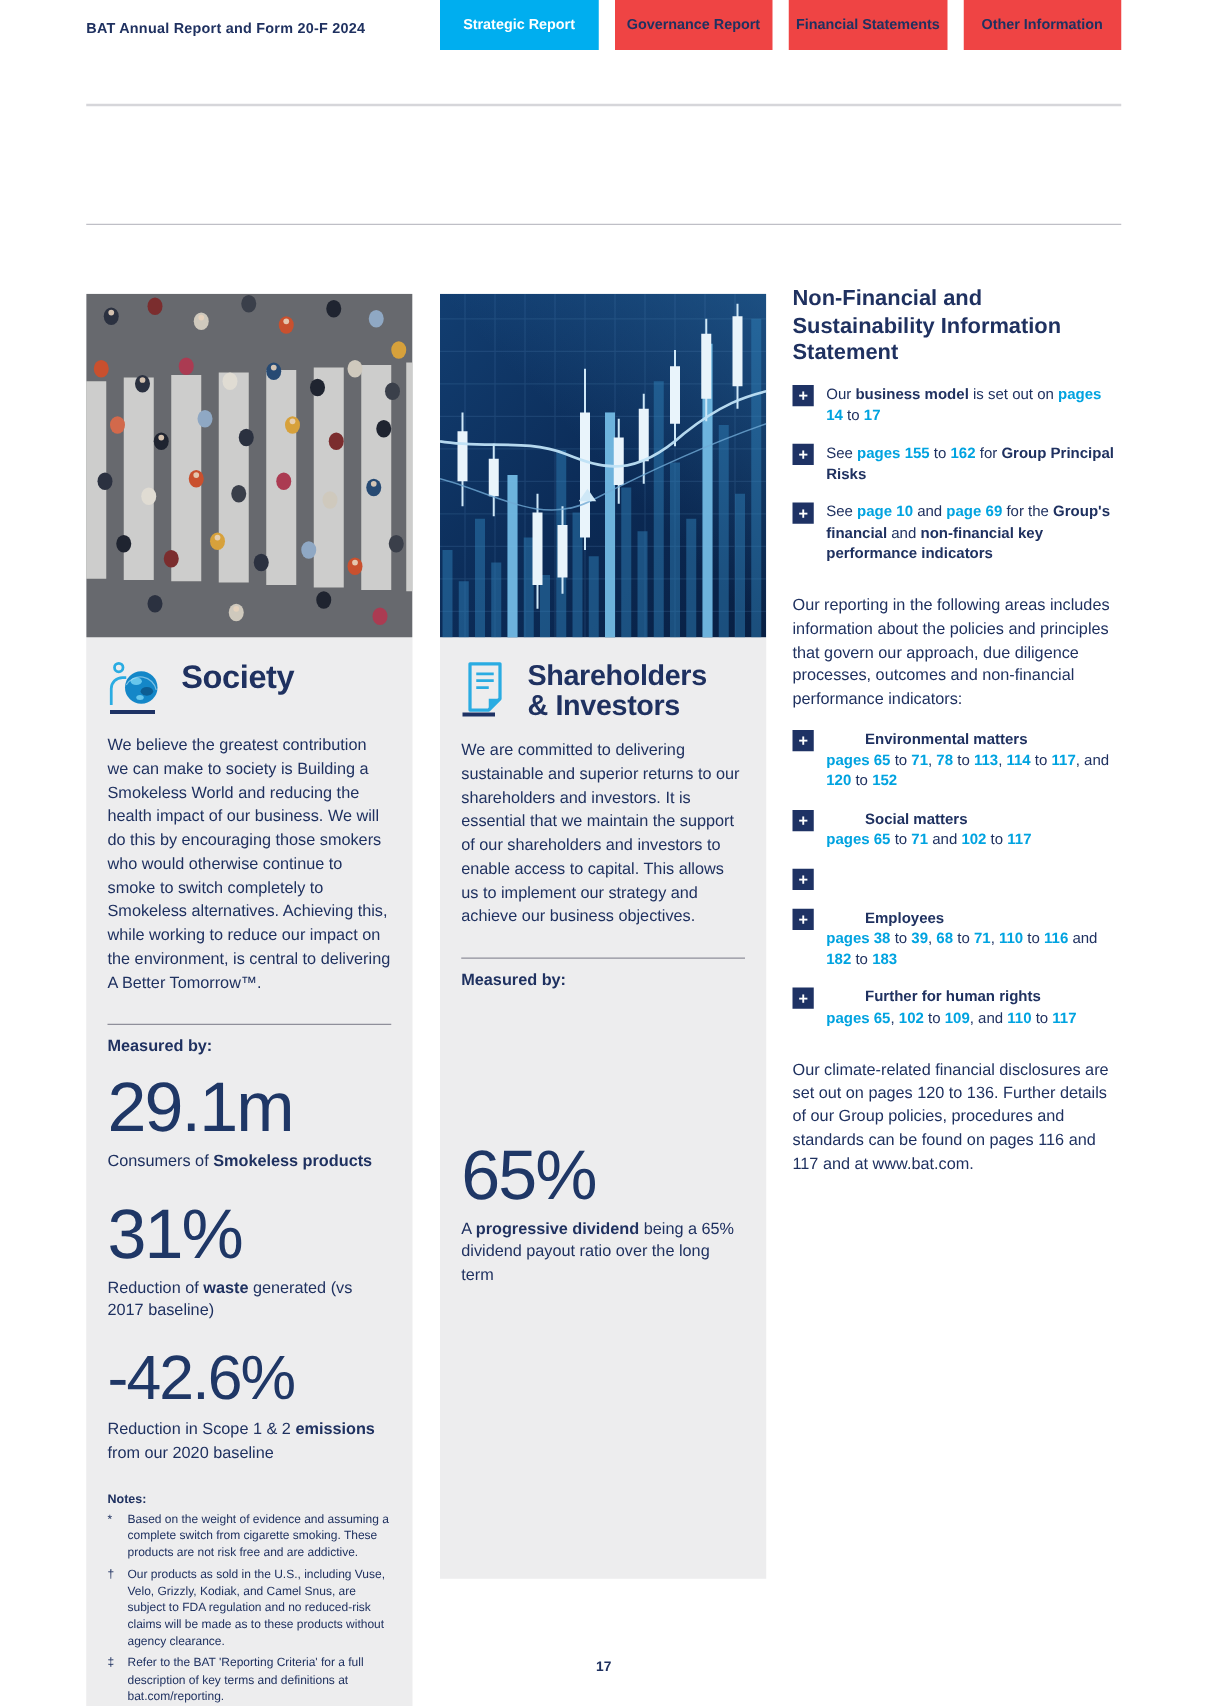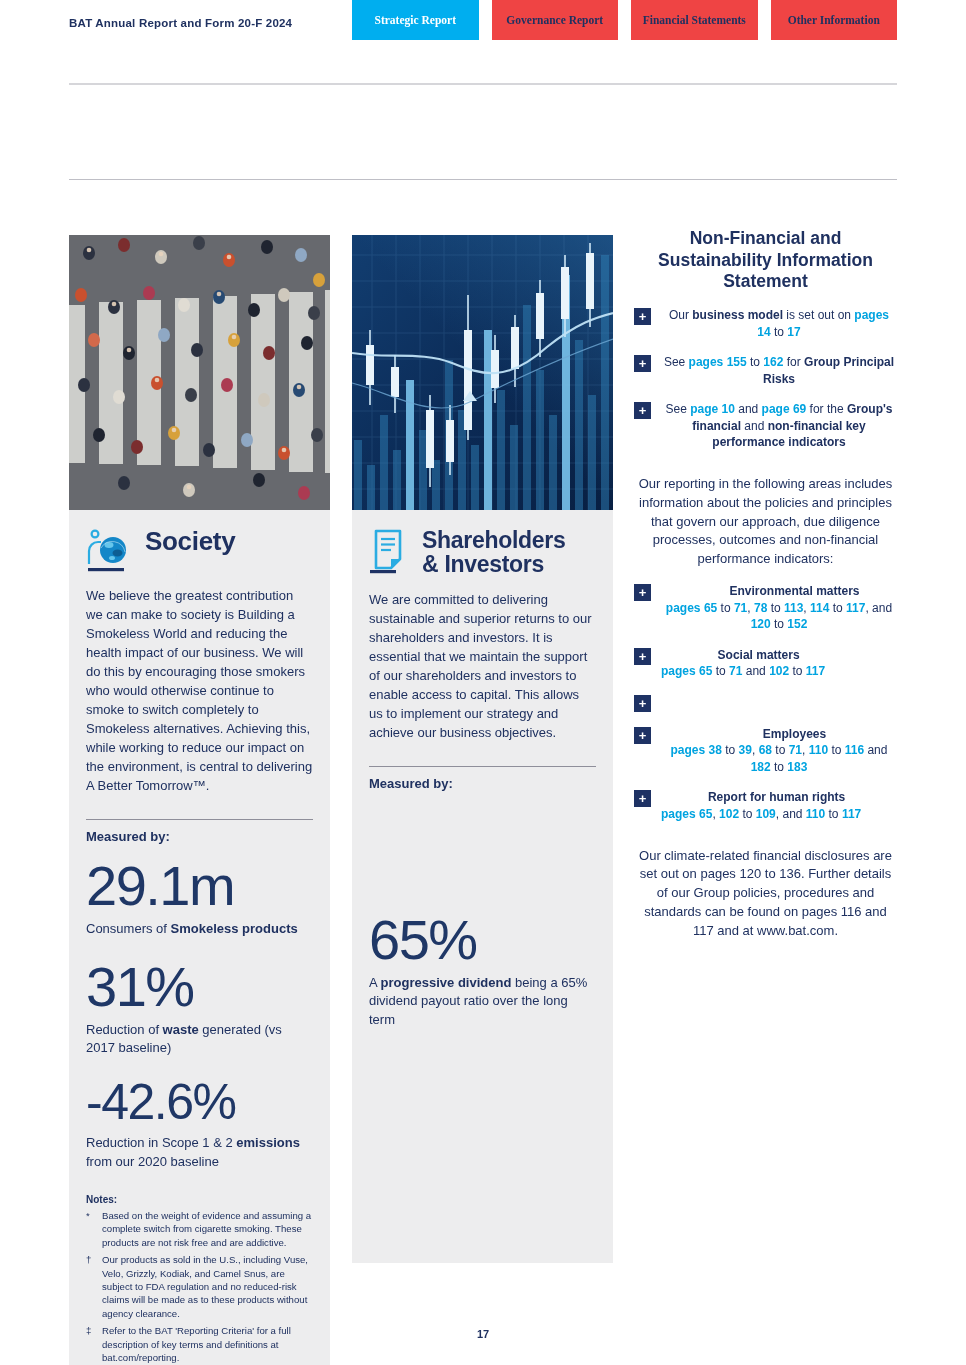--- a/index.html
+++ b/index.html
@@ -2,31 +2,31 @@
 <html><head>
 <meta charset="utf-8">
 <style>
   html,body{margin:0;padding:0;}
   body{
     width:966px;height:1365px;position:relative;background:#ffffff;
     font-family:"Liberation Sans",sans-serif;color:#1f3160;overflow:hidden;
   }
   
   .header-title{position:absolute;left:69px;top:17px;font-size:11.5px;font-weight:700;letter-spacing:.2px;}
-  .tabs{position:absolute;left:352px;top:0;width:545px;display:flex;gap:13px;font-family:Liberation Serif, serif;}
+  .tabs{position:absolute;left:352px;top:0;width:545px;display:flex;gap:13px;}
   .tab{flex:1;height:40px;display:flex;align-items:center;justify-content:center;
        background:#ef4444;font-size:11.5px;font-weight:700;color:#1f3160;cursor:pointer;text-align:center;}
   .tab.active{background:#00aeef;color:#ffffff;}
   .rule-1{position:absolute;left:69px;width:828px;top:83px;height:2px;background:#d6d6da;}
   .rule-2{position:absolute;left:69px;width:828px;top:179px;height:1px;background:#bfbfc6;}
   
   .col{position:absolute;top:235px;}
   .col-left{left:69px;width:261px;}
   .col-mid{left:352px;width:261px;}
-  .col-right{left:634px;top:228px;width:263px;text-align:center;}
+  .col-right{left:634px;top:228px;width:263px;}
   .photo{display:block;width:261px;height:275px;}
   .panel{background:#ededee;padding:18px 17px 20px;box-sizing:border-box;}
   .panel-left{min-height:808px;}
   .panel-mid{min-height:753px;}
   .sec-head{display:flex;align-items:flex-start;gap:13px;}
   .sec-title{font-size:26px;font-weight:700;letter-spacing:-.3px;line-height:1.05;}
   .sec-title-mid{font-size:23px;}
   .body-text{font-size:13px;line-height:1.46;margin-top:15px;}
   .measured{margin-top:23px;border-top:1px solid #8f8f9a;padding-top:9px;font-size:13px;font-weight:700;}
   .stat-value{font-size:56px;font-weight:400;letter-spacing:-1.5px;line-height:1.02;margin-top:13px;color:#1f3766;}
@@ -310,21 +310,21 @@
   <div class="bullet">
     <span class="plus"></span>
     <span>
       <span class="area-title">Employees</span><br>
       <span><span class="rl">pages 38</span><span> to </span><span class="rl">39</span><span>, </span><span class="rl">68</span><span> to </span><span class="rl">71</span><span>, </span><span class="rl">110</span><span> to </span><span class="rl">116</span><span> and </span><span class="rl">182</span><span> to </span><span class="rl">183</span></span>
     </span>
   </div>
   <div class="bullet">
     <span class="plus"></span>
     <span>
-      <span class="area-title">Report for human rights</span><br>
+      <span class="area-title">Further for human rights</span><br>
       <span><span class="rl">pages 65</span><span>, </span><span class="rl">102</span><span> to </span><span class="rl">109</span><span>, and </span><span class="rl">110</span><span> to </span><span class="rl">117</span></span>
     </span>
   </div>
 
   <div class="nfs-para nfs-closing">Our climate-related financial disclosures are set out on pages 120 to 136. Further details of our Group policies, procedures and standards can be found on pages 116 and 117 and at www.bat.com.</div>
 </div>
 
 <div class="page-num">17</div>
 
 </body></html>

